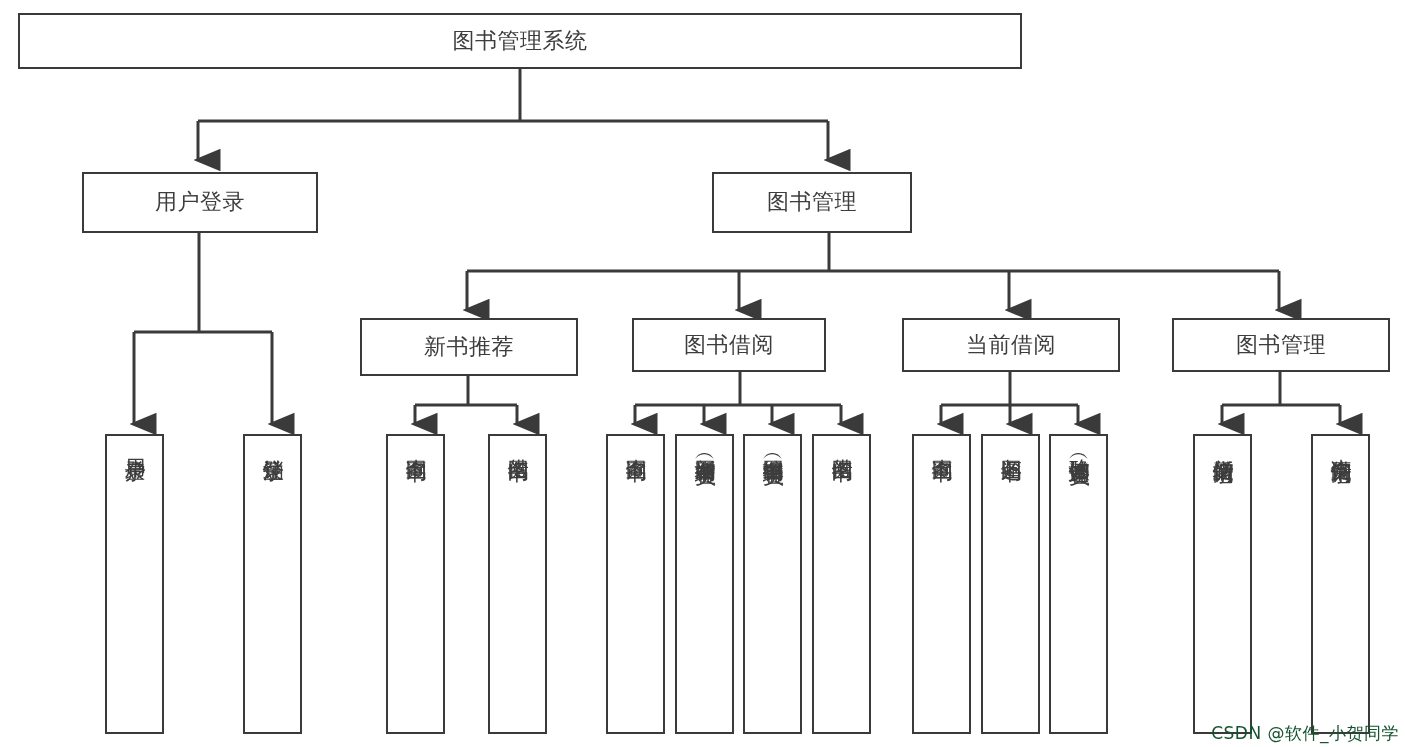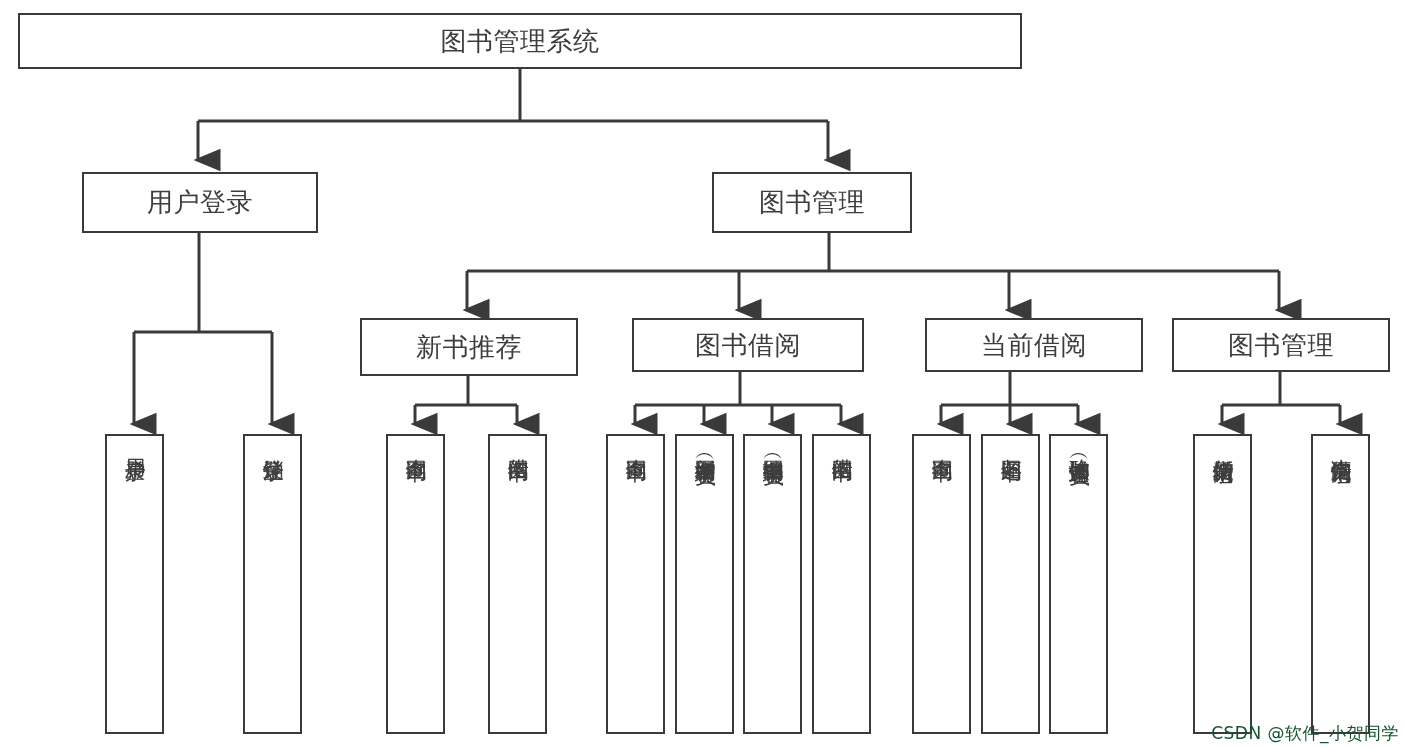--- a/index.html
+++ b/index.html
@@ -33,21 +33,21 @@
     border: 2px solid #3a3a3a;
     display: flex;
     align-items: center;
     justify-content: center;
     color: #3d3d3d;
   }
   .node.root {
     border-width: 2px;
   }
   .node-label {
-    font-size: 26px;
+    font-size: 22px;
     line-height: 1.1;
     letter-spacing: 0.5px;
     white-space: nowrap;
     color: #3d3d3d;
   }
   
   .node.leaf {
     align-items: flex-start;
     justify-content: center;
     padding-top: 6px;
@@ -138,25 +138,25 @@
   </div>
 
   <div class="node" style="left:712px; top:172px; width:200px; height:61px;">
     <span class="node-label">图书管理</span>
   </div>
 
   <div class="node" style="left:360px; top:318px; width:218px; height:58px;">
     <span class="node-label">新书推荐</span>
   </div>
 
-  <div class="node" style="left:632px; top:318px; width:232px; height:54px;">
+  <div class="node" style="left:632px; top:318px; width:194px; height:54px;">
     <span class="node-label">图书借阅</span>
   </div>
 
-  <div class="node" style="left:902px; top:318px; width:218px; height:54px;margin-left:23px;">
+  <div class="node" style="left:902px; top:318px; width:218px; height:54px;">
     <span class="node-label">当前借阅</span>
   </div>
 
   <div class="node" style="left:1172px; top:318px; width:218px; height:54px;">
     <span class="node-label">图书管理</span>
   </div>
 
   <div class="node leaf" style="left:105px; top:434px; width:59px; height:300px;">
     <span class="node-label">用户登录</span>
   </div>

